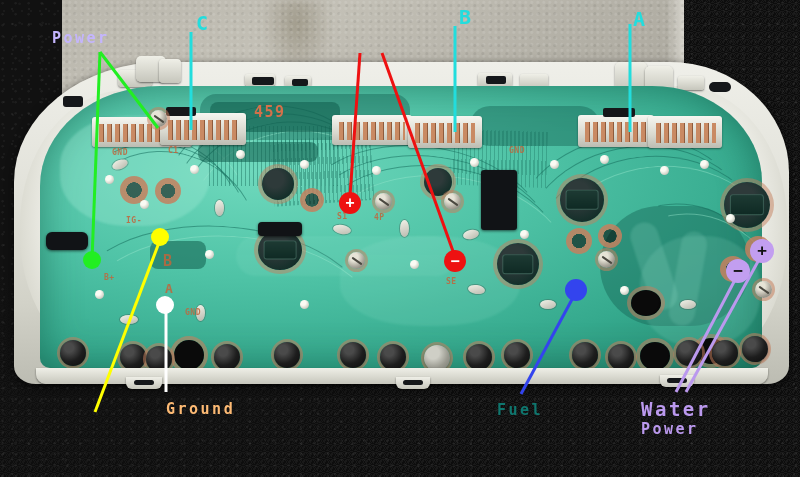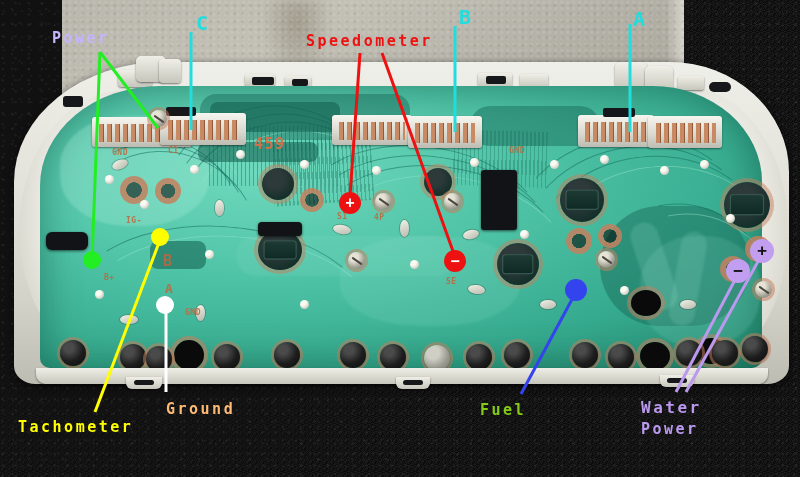--- a/index.html
+++ b/index.html
@@ -287,21 +287,21 @@
 
       <div class="pcb-light" style="left:600px;top:135px;width:28px;height:90px;border-radius:14px;transform:rotate(-18deg);opacity:.55;"></div>
       <div class="pcb-light" style="left:635px;top:145px;width:26px;height:95px;border-radius:13px;transform:rotate(10deg);opacity:.5;"></div>
       <div class="pcb-light" style="left:196px;top:150px;width:220px;height:40px;border-radius:20px;opacity:.35;"></div>
 
       <div class="silkplate" style="left:170px;top:16px;width:130px;height:30px;"></div>
       <div class="silkplate" style="left:158px;top:56px;width:120px;height:20px;"></div>
       <div class="silkplate" style="left:110px;top:155px;width:56px;height:28px;"></div>
     </div>
 
-    <div class="boardnum" style="left:254px;top:103px;margin-top:32px;">459</div>
+    <div class="boardnum" style="left:254px;top:103px;">459</div>
 
     <div class="conn" style="left:92px;top:117px;width:100px;height:30px;"></div>
     <div class="conn-pins" style="left:99px;top:124px;width:86px;height:18px;"></div>
     <div class="conn" style="left:160px;top:113px;width:86px;height:32px;"></div>
     <div class="conn-pins" style="left:168px;top:120px;width:70px;height:20px;"></div>
     <div class="conn-blk" style="left:166px;top:107px;width:30px;height:9px;"></div>
 
     <div class="conn" style="left:332px;top:115px;width:80px;height:30px;"></div>
     <div class="conn-pins" style="left:339px;top:122px;width:66px;height:18px;"></div>
     <div class="conn" style="left:408px;top:116px;width:74px;height:32px;"></div>
@@ -456,29 +456,27 @@
     <div class="dot" style="left:565px;top:279px;width:22px;height:22px;background:#3344ee;"></div>
 
     <div class="dot" style="left:726px;top:259px;width:24px;height:24px;background:#c29ef0;color:#111;font-size:16px;">−</div>
 
     <div class="dot" style="left:750px;top:239px;width:24px;height:24px;background:#c29ef0;color:#111;font-size:16px;">+</div>
 
     <div class="lbl" style="left:52px;top:30px;color:#c4b5fd;font-size:15px;">Power</div>
 
     <div class="lbl big" style="left:196px;top:12px;color:#22dddd;">C</div>
 
-    <div class="lbl" style="left:306px;top:33px;color:#ee1111;font-size:15px;">Speedometer</div>
 
     <div class="lbl big" style="left:459px;top:6px;color:#22dddd;">B</div>
 
     <div class="lbl big" style="left:633px;top:8px;color:#22dddd;">A</div>
 
-    <div class="lbl" style="left:18px;top:419px;color:#ffff00;font-size:15px;">Tachometer</div>
 
     <div class="lbl" style="left:166px;top:401px;color:#fdba74;font-size:15px;">Ground</div>
 
-    <div class="lbl" style="left:480px;top:402px;color:#84cc16;font-size:15px;">Fuel</div>
-
-    <div class="lbl" style="left:641px;top:399px;color:#bb99ee;font-size:16px;">Water</div>
+    <div class="lbl" style="left:497px;top:402px;color:#0f766e;font-size:15px;">Fuel</div>
+
+    <div class="lbl" style="left:641px;top:399px;color:#bb99ee;font-size:19px;">Water</div>
     <div class="lbl" style="left:641px;top:421px;color:#bb99ee;font-size:15px;">Power</div>
   </div>
 
 </div>
 
 </body></html>

